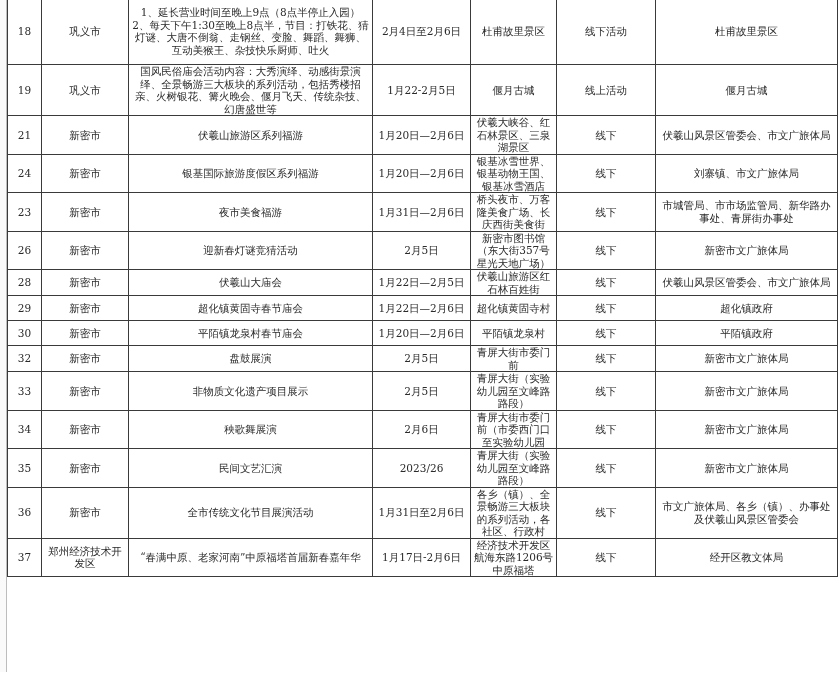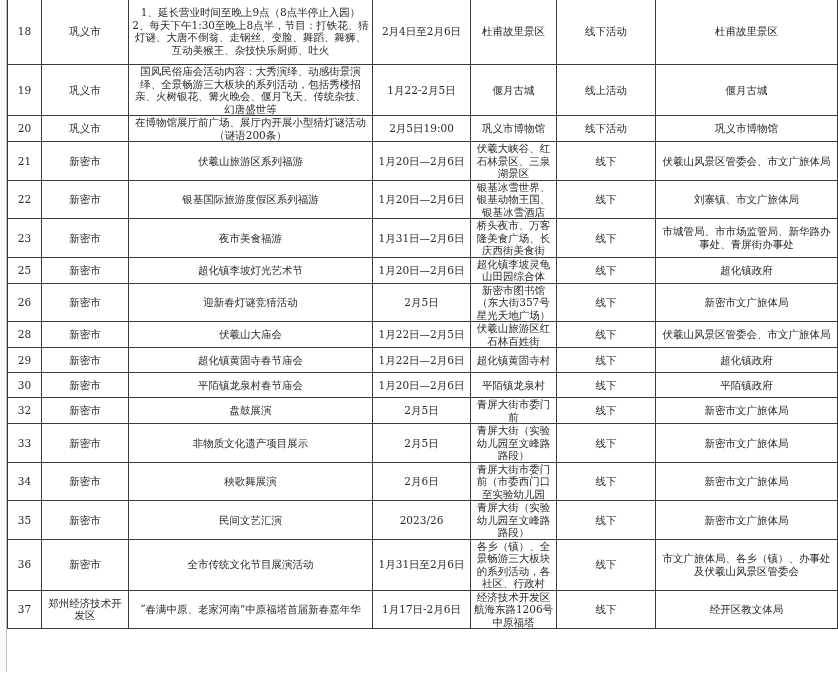--- a/index.html
+++ b/index.html
@@ -40,63 +40,45 @@
     <tr style="height:38px">
       <td class="col-no">19</td>
       <td>巩义市</td>
       <td class="tight">国风民俗庙会活动内容：大秀演绎、动感街景演绎、全景畅游三大板块的系列活动，包括秀楼招亲、火树银花、篝火晚会、偃月飞天、传统杂技、幻唐盛世等</td>
       <td>1月22-2月5日</td>
       <td>偃月古城</td>
       <td>线上活动</td>
       <td>偃月古城</td>
     </tr>
     <tr style="height:25px">
-      <td class="col-no">20</td>
-      <td>巩义市</td>
-      <td class="tight">在博物馆展厅前广场、展厅内开展小型猜灯谜活动（谜语200条）</td>
-      <td>2月5日19:00</td>
-      <td>巩义市博物馆</td>
-      <td>线下活动</td>
-      <td>巩义市博物馆</td>
-    </tr>
-    <tr style="height:25px">
       <td class="col-no">21</td>
       <td>新密市</td>
       <td>伏羲山旅游区系列福游</td>
       <td>1月20日—2月6日</td>
       <td class="tight">伏羲大峡谷、红石林景区、三泉湖景区</td>
       <td>线下</td>
       <td>伏羲山风景区管委会、市文广旅体局</td>
     </tr>
     <tr style="height:25px">
-      <td class="col-no">22</td>
+      <td class="col-no">24</td>
       <td>新密市</td>
       <td>银基国际旅游度假区系列福游</td>
       <td>1月20日—2月6日</td>
       <td class="tight">银基冰雪世界、银基动物王国、银基冰雪酒店</td>
       <td>线下</td>
       <td>刘寨镇、市文广旅体局</td>
     </tr>
     <tr style="height:25px">
       <td class="col-no">23</td>
       <td>新密市</td>
       <td>夜市美食福游</td>
       <td>1月31日—2月6日</td>
       <td class="tight">桥头夜市、万客隆美食广场、长庆西街美食街</td>
       <td>线下</td>
       <td class="tight">市城管局、市市场监管局、新华路办事处、青屏街办事处</td>
-    </tr>
-    <tr style="height:25px">
-      <td class="col-no">25</td>
-      <td>新密市</td>
-      <td>超化镇李坡灯光艺术节</td>
-      <td>1月20日—2月6日</td>
-      <td class="tight">超化镇李坡灵龟山田园综合体</td>
-      <td>线下</td>
-      <td>超化镇政府</td>
     </tr>
     <tr style="height:25px">
       <td class="col-no">26</td>
       <td>新密市</td>
       <td>迎新春灯谜竞猜活动</td>
       <td>2月5日</td>
       <td class="tight">新密市图书馆（东大街357号星光天地广场）</td>
       <td>线下</td>
       <td>新密市文广旅体局</td>
     </tr>

